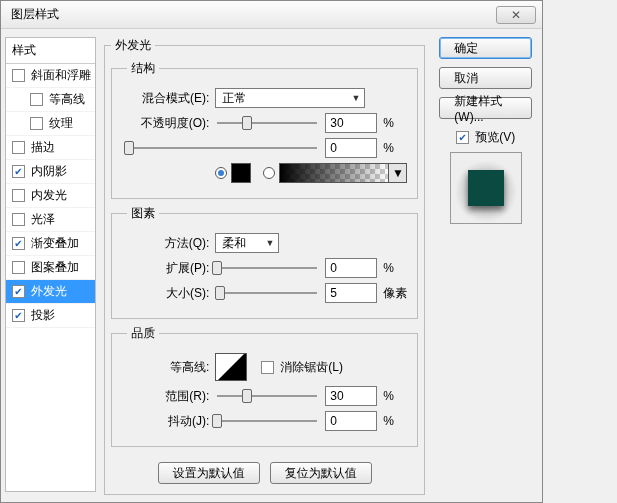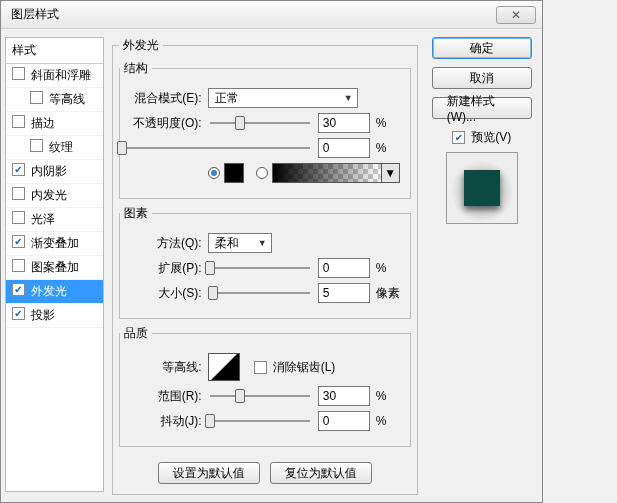--- a/index.html
+++ b/index.html
@@ -5,47 +5,47 @@
 * { box-sizing: border-box; font-family: "Microsoft YaHei", "SimSun", sans-serif; font-size: 12px; }
 body { margin: 0; background: #f0f0f0; }
 .window { width: 543px; height: 503px; background: #f0f0f0; border: 1px solid #888; }
 .titlebar { height: 28px; background: linear-gradient(#fcfcfc,#e8e8e8); border-bottom: 1px solid #d0d0d0; display: flex; align-items: center; padding: 0 6px; }
 .titlebar .title { flex: 1; padding-left: 4px; }
 .close-btn { width: 40px; height: 18px; border: 1px solid #a0a0a0; border-radius: 3px; background: linear-gradient(#f6f6f6,#dedede); display: flex; align-items: center; justify-content: center; color: #555; cursor: pointer; }
 .body { display: flex; height: calc(100% - 28px); padding: 8px 10px 10px 0; }
 .sidebar { width: 110px; border: 1px solid #bcbcbc; background: #fff; margin-left: 4px;}
 .sidebar-header { padding: 4px 6px; border-bottom: 1px solid #ccc; }
 .section-label { padding: 4px 6px; border-bottom: 1px solid #eee; }
-.style-item { display: flex; align-items: flex-start; padding: 3px 4px 3px 6px; border-bottom: 1px solid #f2f2f2; cursor: pointer; }
+.style-item { display: flex; align-items: center; padding: 3px 4px 3px 6px; border-bottom: 1px solid #f2f2f2; cursor: pointer; }
 .style-item.sub { padding-left: 24px; }
 .style-item.selected { background: #3399ff; color: #fff; }
 .chk { width: 13px; height: 13px; border: 1px solid #888; background: #fff; margin-right: 6px; display: inline-flex; align-items: center; justify-content: center; font-size: 10px; color: #1a63b7; }
 .main { flex: 1; padding: 0 8px; position: relative; }
-fieldset { border: 1px solid #bcbcbc; margin: 0 0 6px 0; padding: 6px 10px 10px 0; }
+fieldset { border: 1px solid #bcbcbc; margin: 0 0 6px 0; padding: 6px 10px 10px 15px; }
 fieldset.outer { padding: 6px 6px 10px 6px; }
 legend { padding: 0 4px; }
 .row { display: flex; align-items: center; margin: 5px 0; }
 .row .lbl { width: 88px; text-align: right; padding-right: 6px; }
 .dropdown { border: 1px solid #7a7a7a; background: #fff; height: 20px; display: flex; align-items: center; padding: 0 4px 0 6px; cursor: pointer; }
 .dropdown.wide { width: 150px; }
 .dropdown.small { width: 64px; }
 .dd-arrow { margin-left: auto; font-size: 9px; color: #333; }
 .slider { flex: 1; height: 18px; position: relative; margin: 0 8px 0 2px; }
 .slider .track { position: absolute; top: 8px; left: 0; right: 0; height: 2px; background: #9a9a9a; }
 .slider .thumb { position: absolute; top: 2px; width: 10px; height: 14px; background: #e8e8e8; border: 1px solid #666; border-radius: 2px; transform: translateX(-50%); }
 .numbox { width: 52px; height: 20px; border: 1px solid #7a7a7a; background: #fff; padding: 0 4px; display: flex; align-items: center; }
 .unit { width: 30px; padding-left: 6px; }
 .radio { width: 12px; height: 12px; border: 1px solid #555; border-radius: 50%; display: inline-flex; align-items: center; justify-content: center; margin-right: 4px; background: #fff; }
 .radio.checked::after { content: ""; width: 6px; height: 6px; background: #3a7fd5; border-radius: 50%; }
 .swatch-solid { width: 20px; height: 20px; background: #000; border: 1px solid #555; margin-right: 12px; }
 .grad-box { width: 110px; height: 20px; border: 1px solid #555; background: linear-gradient(to right, #000 0%, rgba(0,0,0,0) 100%), repeating-conic-gradient(#ccc 0 25%, #fff 0 50%); background-size: 100% 100%, 10px 10px; }
 .grad-dd { width: 18px; height: 20px; border: 1px solid #555; border-left: none; background: #e4e4e4; display: flex; align-items: center; justify-content: center; font-size: 9px; }
 .contour-box { width: 32px; height: 28px; border: 1px solid #555; background: linear-gradient(135deg,#fff 49%,#000 51%); }
 .btnrow { display: flex; justify-content: center; gap: 10px; margin-top: 15px; }
-.push-btn { height: 22px; padding: 0 14px; border: 1px solid #7a7a7a; border-radius: 3px; background: linear-gradient(#fdfdfd,#e4e4e4); cursor: pointer; display: inline-flex; align-items: center; justify-content: center; }
+.push-btn { height: 22px; padding: 0 14px; border: 1px solid #7a7a7a; border-radius: 3px; background: linear-gradient(#fdfdfd,#e4e4e4); cursor: pointer; display: inline-flex; align-items: center; }
 .rightcol { width: 118px; padding-left: 6px; display: flex; flex-direction: column; align-items: stretch; }
 .rightcol .push-btn { width: 100%; margin-bottom: 8px; }
 .push-btn.primary { border: 1px solid #3a88d6; box-shadow: 0 0 0 1px #7db7ec inset; }
 .preview-row { display: flex; align-items: center; justify-content: center; margin: 2px 0 6px 0; }
 .preview-box { width: 72px; height: 72px; border: 1px solid #999; background: radial-gradient(circle at 50% 55%, rgba(0,0,0,.35), rgba(0,0,0,0) 60%), #eee; display: flex; align-items: center; justify-content: center; margin: 0 auto; }
 .preview-inner { width: 36px; height: 36px; background: #0b4a40; box-shadow: 0 4px 6px rgba(0,0,0,.5); }
 </style>
 </head>
 <body>
 
@@ -60,27 +60,27 @@
     <div class="sidebar">
       <div class="sidebar-header">样式</div>
       <div class="style-item">
           <span class="chk"></span>
           <span>斜面和浮雕</span>
         </div>
       <div class="style-item sub">
           <span class="chk"></span>
           <span>等高线</span>
         </div>
+      <div class="style-item sub">
+          <span class="chk"></span>
+          <span>纹理</span>
+        </div>
       <div class="style-item">
           <span class="chk"></span>
           <span>描边</span>
-        </div>
-      <div class="style-item sub">
-          <span class="chk"></span>
-          <span>纹理</span>
         </div>
       <div class="style-item">
           <span class="chk">✔</span>
           <span>内阴影</span>
         </div>
       <div class="style-item">
           <span class="chk"></span>
           <span>内发光</span>
         </div>
       <div class="style-item">

